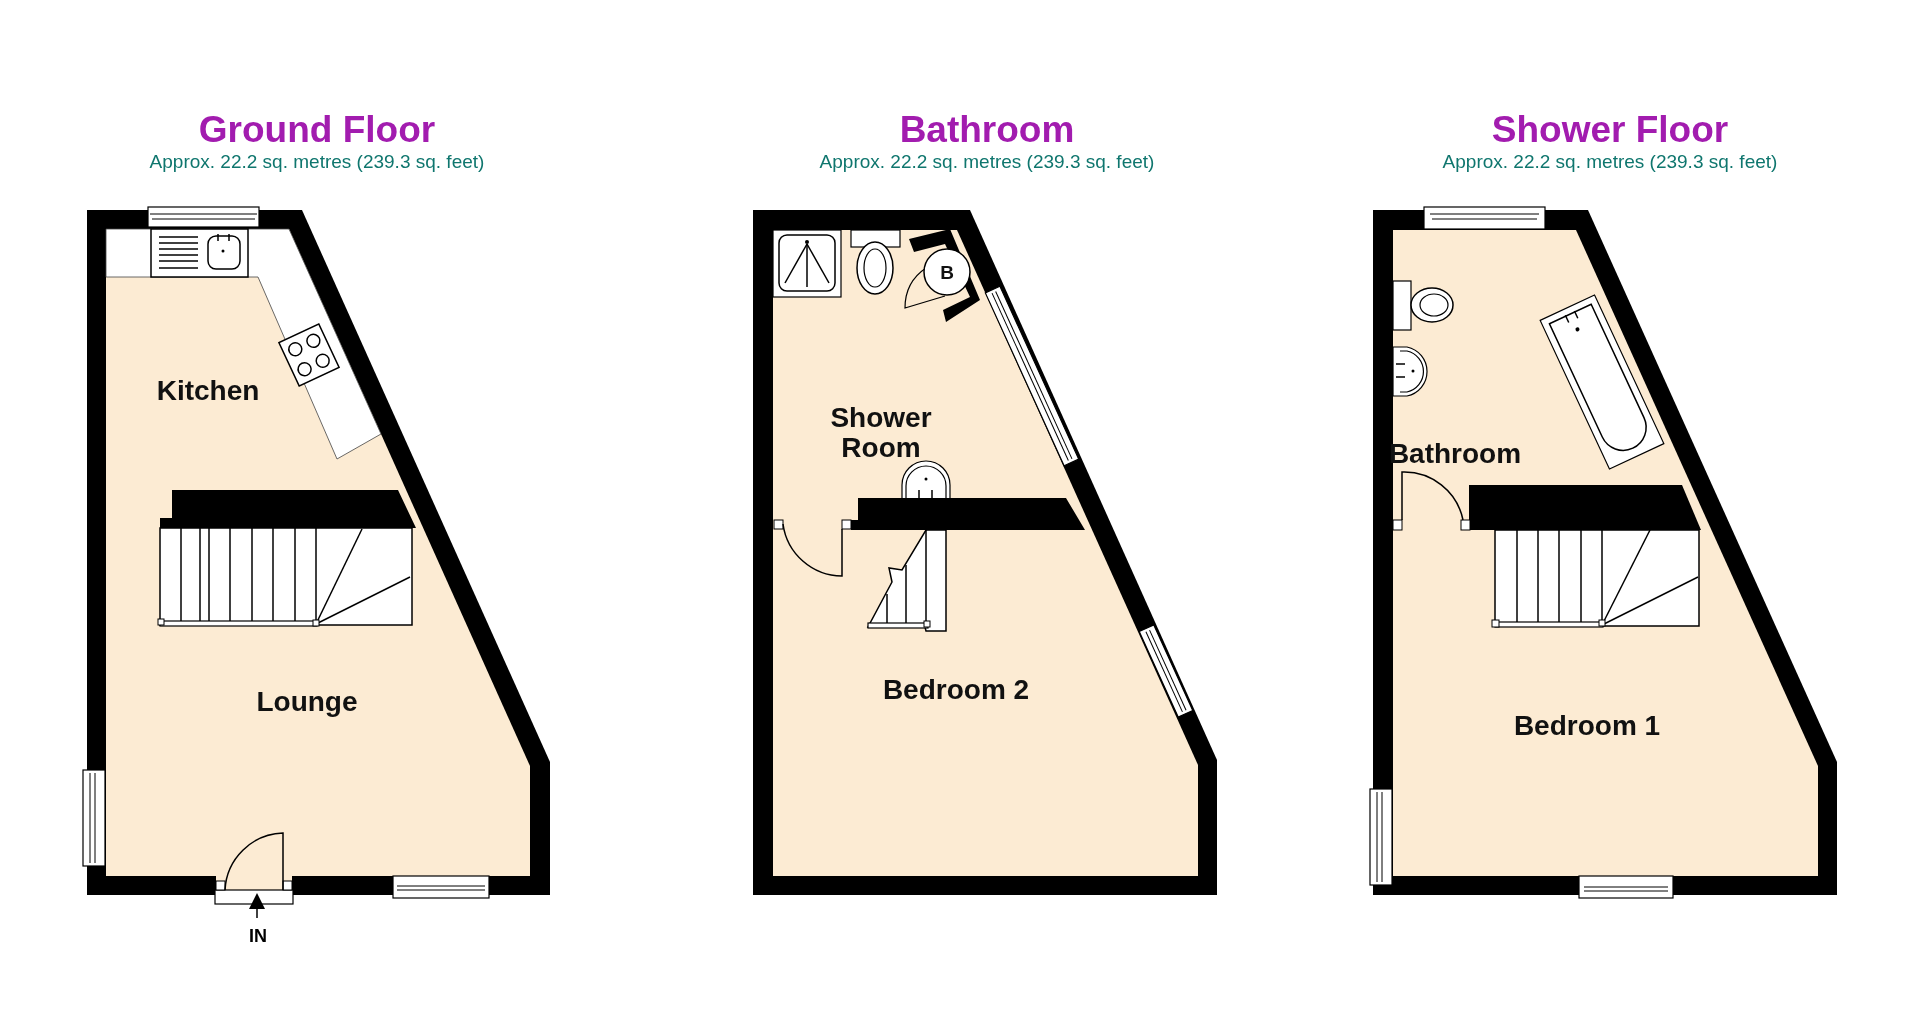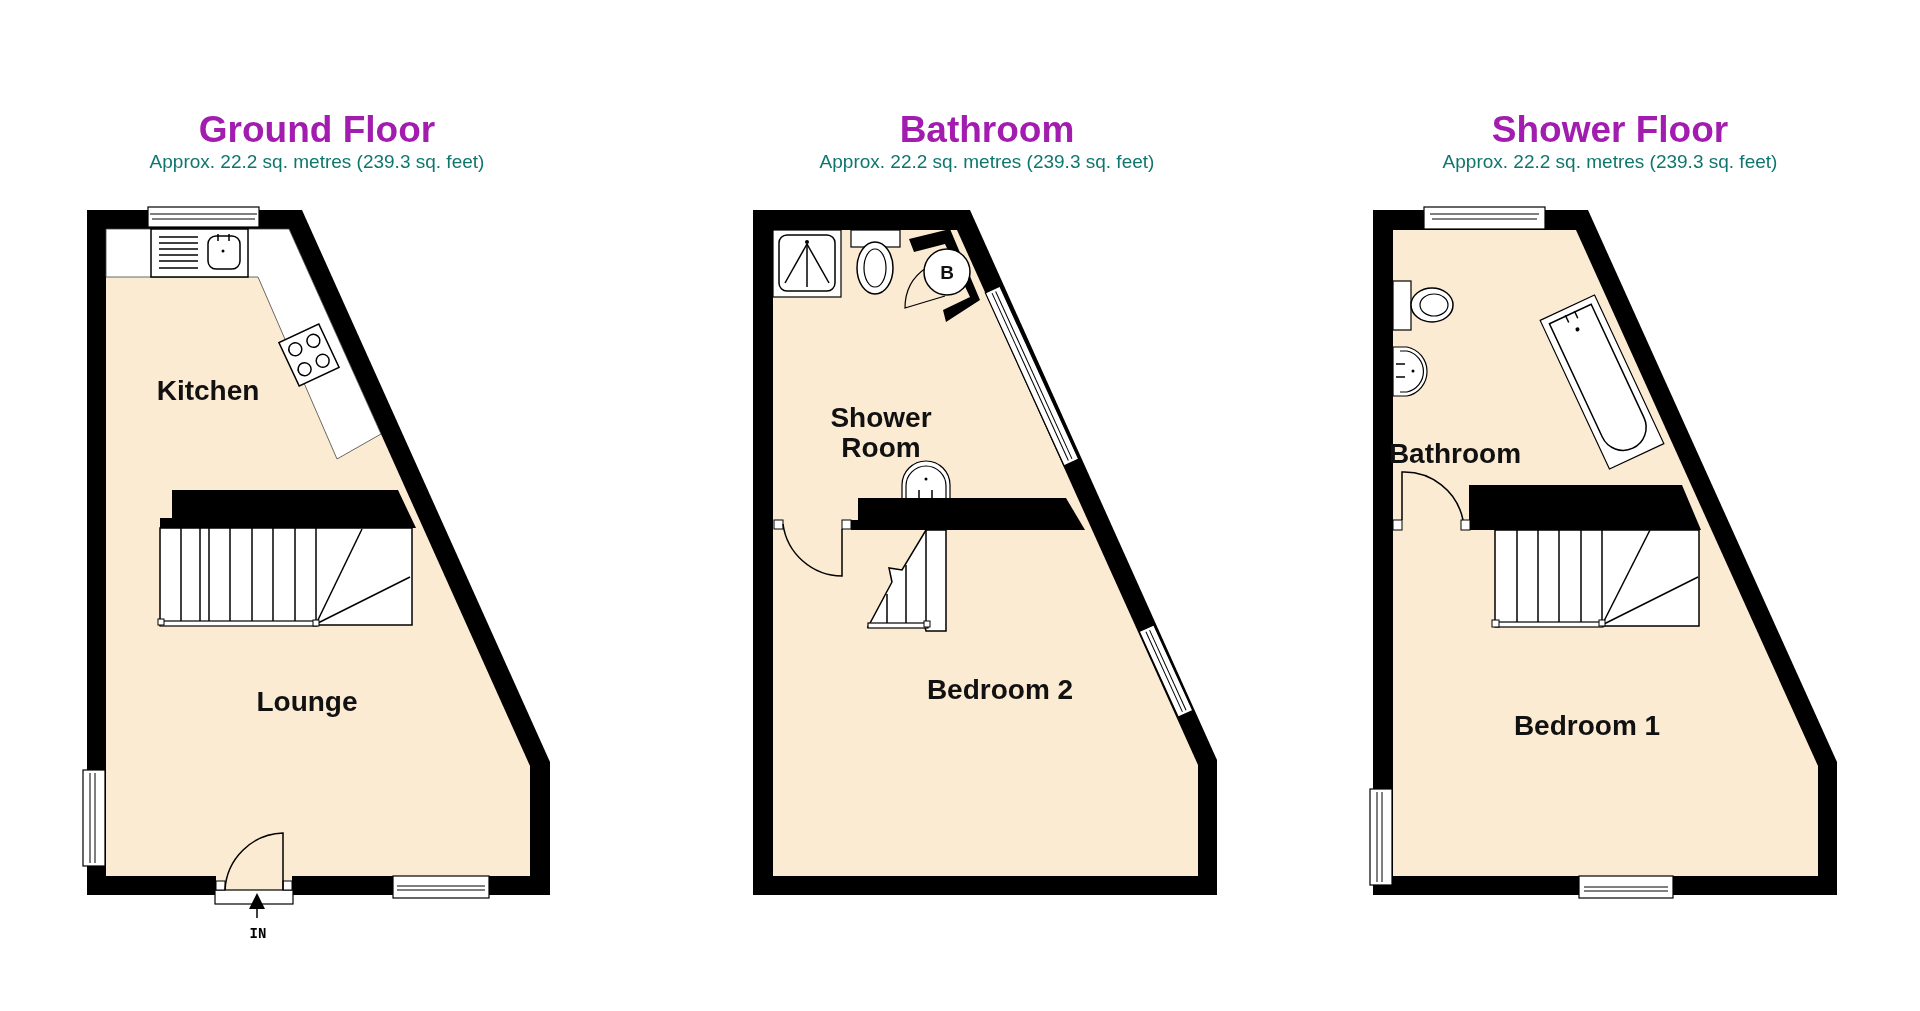--- a/index.html
+++ b/index.html
@@ -2,21 +2,21 @@
 <html><head>
 <meta charset="utf-8">
 <style>
   html, body { margin: 0; padding: 0; background: #ffffff; }
   body { width: 1920px; height: 1011px; position: relative; overflow: hidden; font-family: "Liberation Sans", sans-serif; }
   .plan-title { position: absolute; text-align: center; width: 520px; }
   .plan-title .name { font-weight: bold; font-size: 37px; color: #a21caf; line-height: 40px; display: block; }
   .plan-title .area { font-size: 19px; color: #0f766e; line-height: 24px; display: block; }
   svg.plans { position: absolute; left: 0; top: 0; }
   .room-label { position: absolute; font-weight: bold; font-size: 28px; color: #111; text-align: center; line-height: 30px; white-space: pre-line; transform: translate(-50%, -50%); }
-  .in-label { position: absolute; font-weight: bold; font-size: 14px; color: #000; transform: translateX(-50%); font-family: Liberation Mono, monospace; }
+  .in-label { position: absolute; font-weight: bold; font-size: 18px; color: #000; transform: translateX(-50%); }
 </style>
 </head>
 <body>
 
 <div class="plan-title" style="left:57px; top:110px;">
   <span class="name">Ground Floor</span>
   <span class="area">Approx.  22.2 sq. metres (239.3 sq. feet)</span>
 </div>
 <div class="plan-title" style="left:727px; top:110px;">
   <span class="name">Bathroom</span>
@@ -242,17 +242,17 @@
     </g>
   </g>
 </svg>
 
 <div class="room-label" style="left:208px; top:391px;">Kitchen</div>
 <div class="room-label" style="left:307px; top:702px;text-align:right;">Lounge</div>
 <div class="in-label" style="left:258px; top:926px;">IN</div>
 
 <div class="room-label" style="left:881px; top:393px;margin-top:40px;">Shower
 Room</div>
-<div class="room-label" style="left:956px; top:690px;margin-left:44px;">Bedroom 2</div>
+<div class="room-label" style="left:956px; top:690px;">Bedroom 2</div>
 <div class="room-label" style="left:947px; top:273px; font-size:19px;">B</div>
 
 <div class="room-label" style="left:1455px; top:418px;margin-top:36px;">Bathroom</div>
 <div class="room-label" style="left:1587px; top:726px;">Bedroom 1</div>
 
 </body></html>

